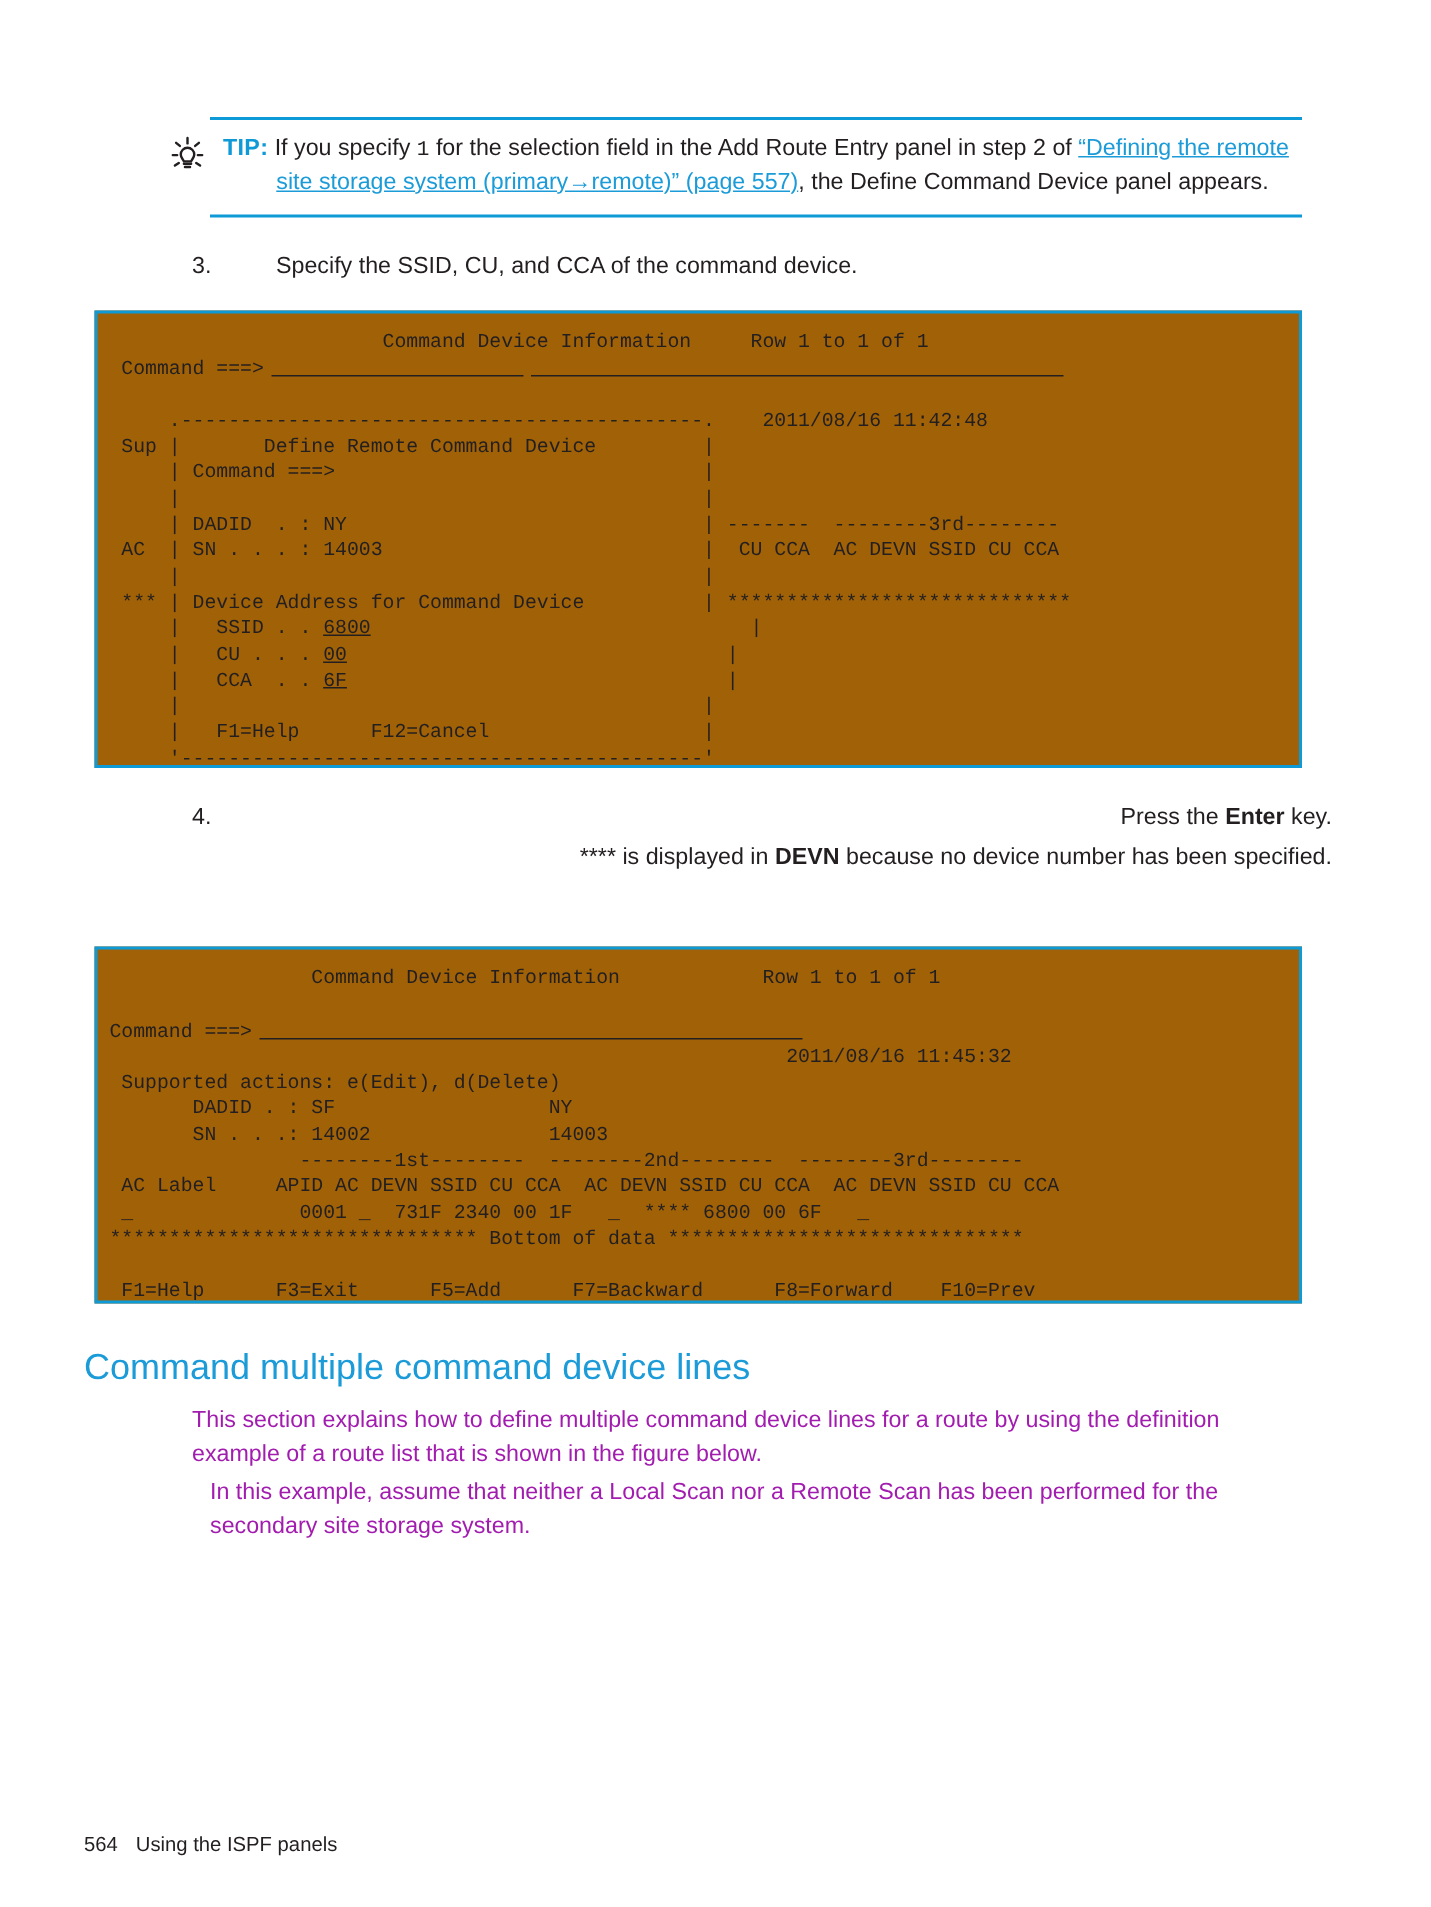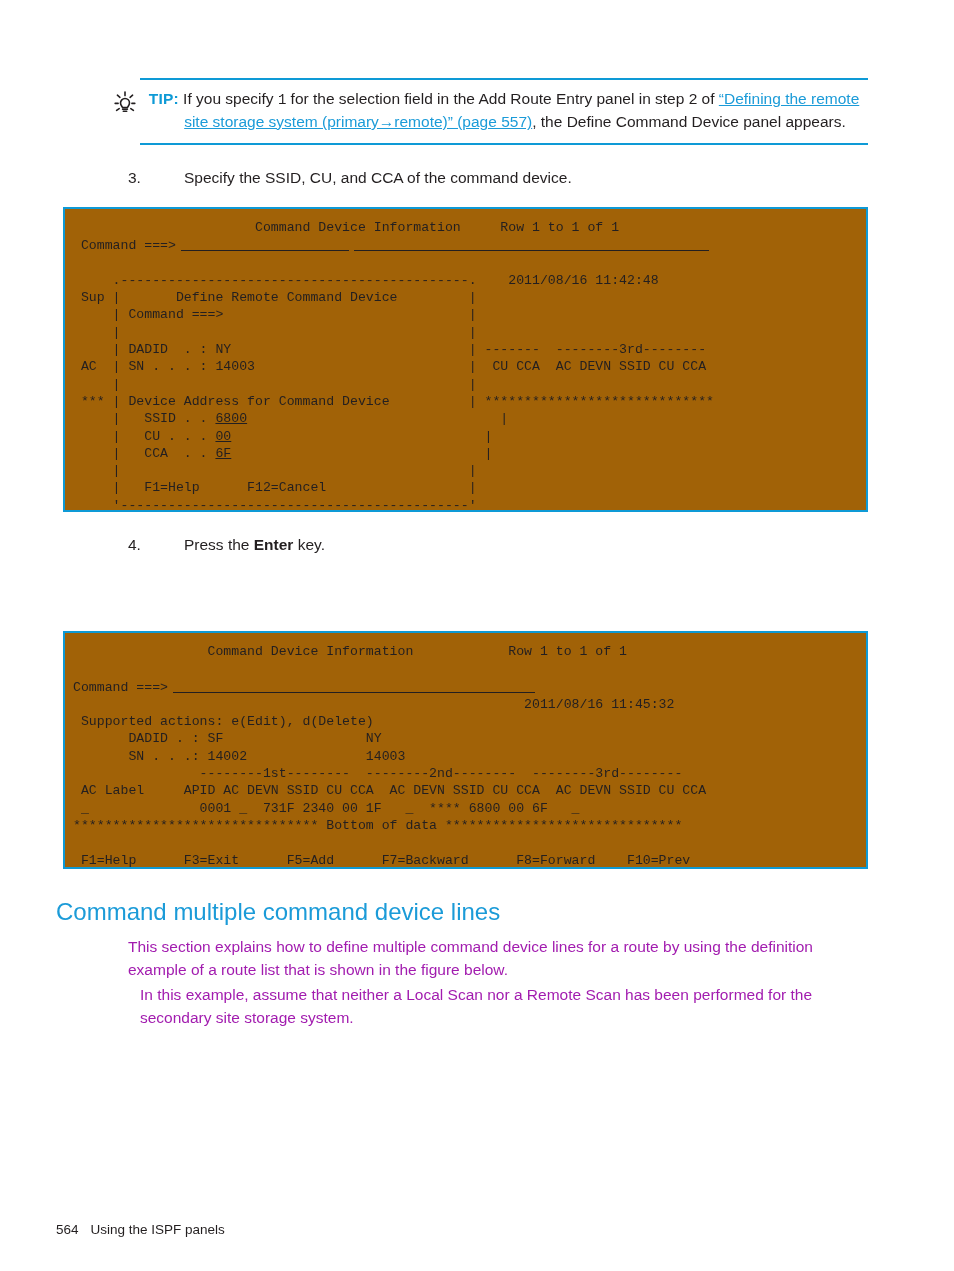--- a/index.html
+++ b/index.html
@@ -66,20 +66,21 @@
     position: absolute;
     left: 0;
     top: 0;
     width: 28px;
   }
   .step-body {
     margin-left: 56px;
   }
   .step-body p {
     margin: 0 0 4px 0;
+    text-align: right;
   }
   .b { font-weight: bold; }
 
   
   .panel {
     position: absolute;
     border: 2.5px solid #0e9ad6;
     background: #a16207;
     box-sizing: border-box;
     overflow: hidden;
@@ -182,20 +183,21 @@
      '--------------------------------------------'
  F1=Help      F3=Exit      F5=Add      F7=Backward      F8=Forward    F10=Prev
 
 F11=Next     F12=Cancel</pre>
   </div>
 
 <div class="step" style="left:128px; top:533px; width:760px;">
   <span class="step-num">4.</span>
   <div class="step-body">
     <p><span>Press the </span><span class="b">Enter</span><span> key.</span></p>
+    <p><span>**** is displayed in </span><span class="b">DEVN</span><span> because no device number has been specified.</span></p>
   </div>
 </div>
 
 <div class="panel" style="left:63px; top:631px; width:805px; height:238px;">
     <pre>                 Command Device Information            Row 1 to 1 of 1
 
 Command ===&gt;<span class="ul-field" style="width:362px;margin-left:5px;"></span>                                          Scroll ===&gt; 
                                                          2011/08/16 11:45:32
  Supported actions: e(Edit), d(Delete)
        DADID . : SF                  NY

